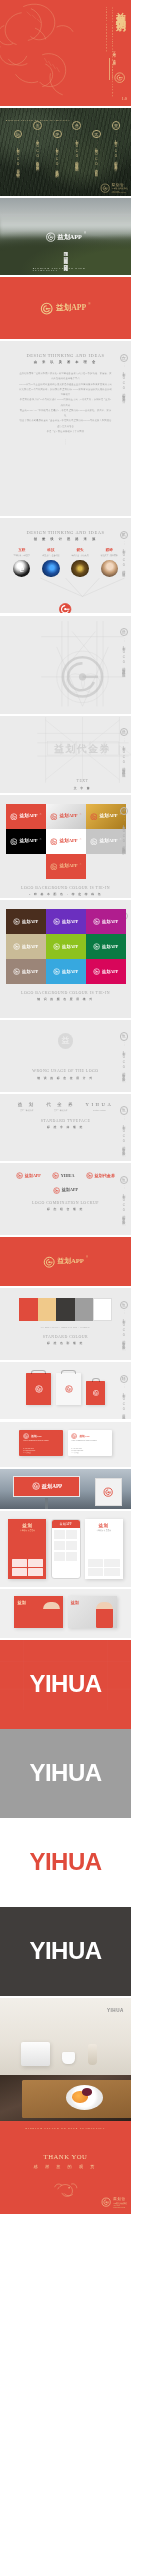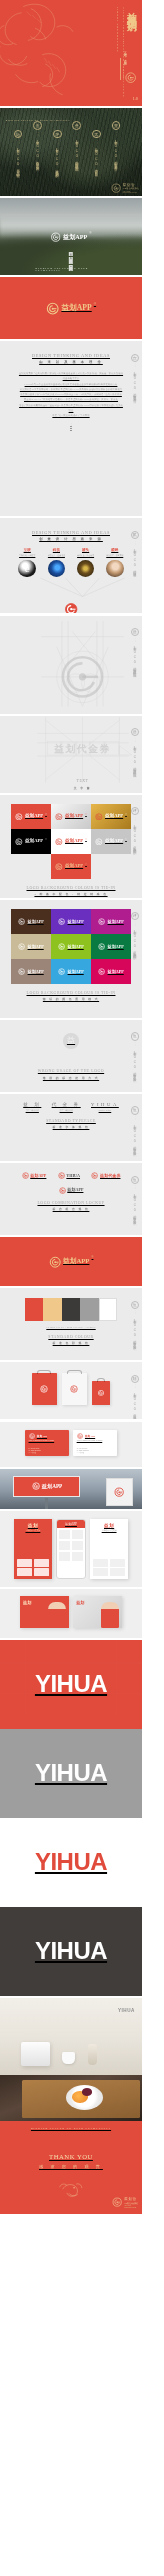--- a/index.html
+++ b/index.html
@@ -3,21 +3,21 @@
 <meta charset="utf-8">
 <style>
   * { box-sizing: border-box; margin: 0; padding: 0; }
   html, body {
     width: 165px;
     background: #ffffff;
     font-family: "Liberation Sans", sans-serif;
   }
   body { width: 165px; overflow-x: hidden; }
 
-  .page { width: 142px; position: relative; overflow: hidden; text-decoration: underline; }
+  .page { width: 131px; position: relative; overflow: hidden; }
   .gap { height: 2.1px; background: #ffffff; width: 165px; }
 
   
   .cover {
     height: 106px;
     background: #e04b3c;
     position: relative;
     overflow: hidden;
   }
   .koi-art {

